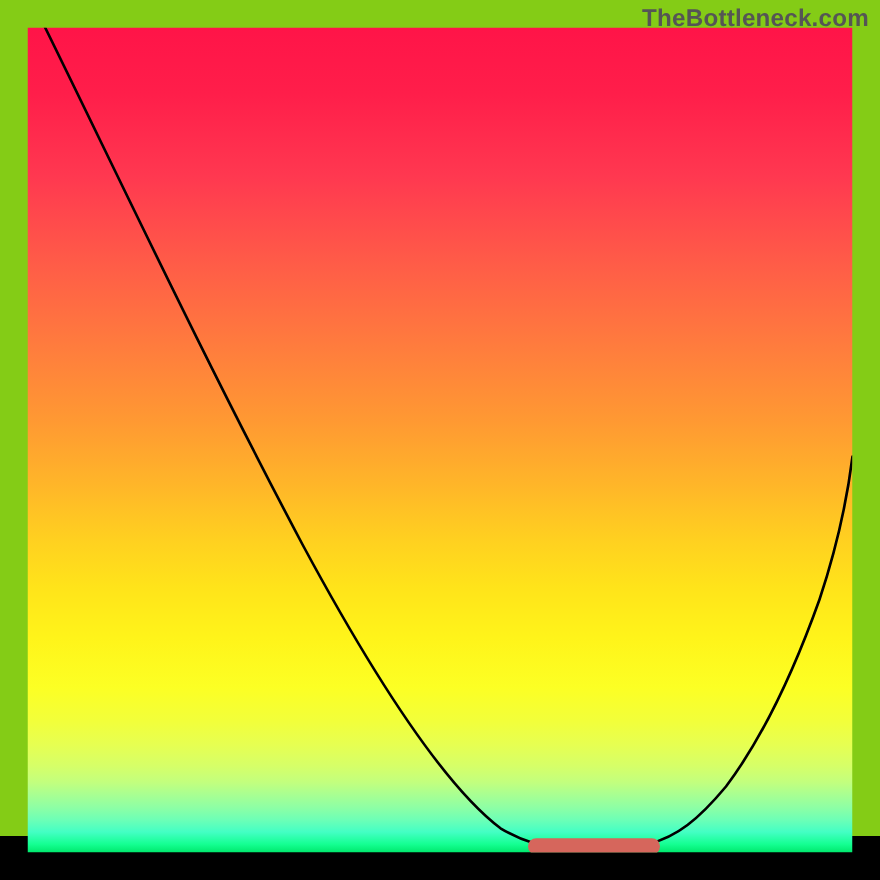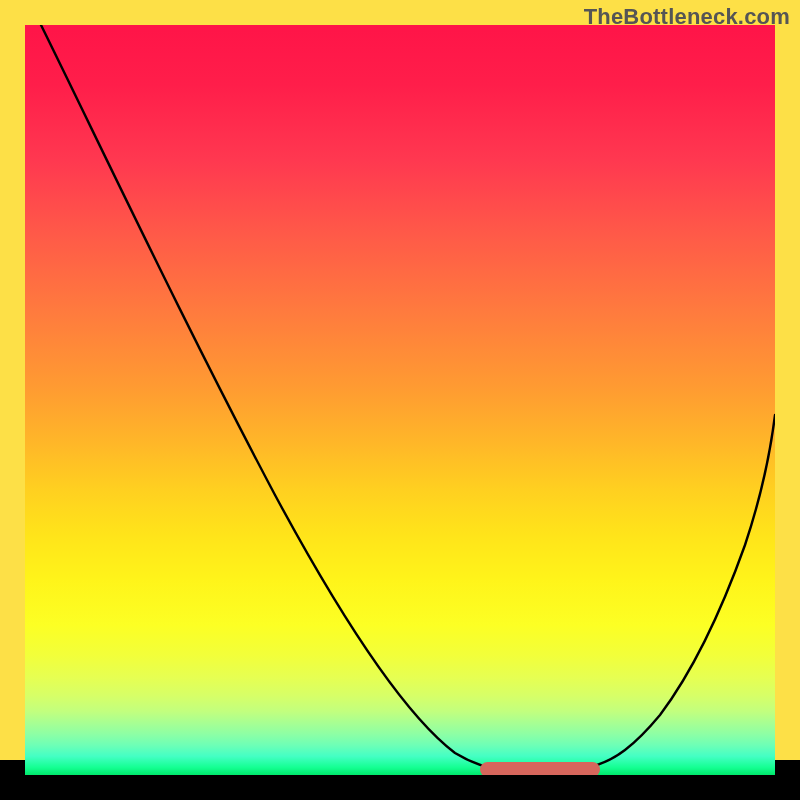--- a/index.html
+++ b/index.html
@@ -8,21 +8,21 @@
     width: 800px;
     height: 800px;
     background: #000;
     overflow: hidden;
     font-family: Arial, Helvetica, sans-serif;
   }
   .outer {
     position: relative;
     width: 800px;
     height: 760px;
-    background: #fde047;
+    background: #84cc16;
   }
   .watermark {
     position: absolute;
     top: 4px;
     right: 10px;
     color: #555;
     font-size: 22px;
     font-weight: 600;
     letter-spacing: 0.2px;
     z-index: 50;

